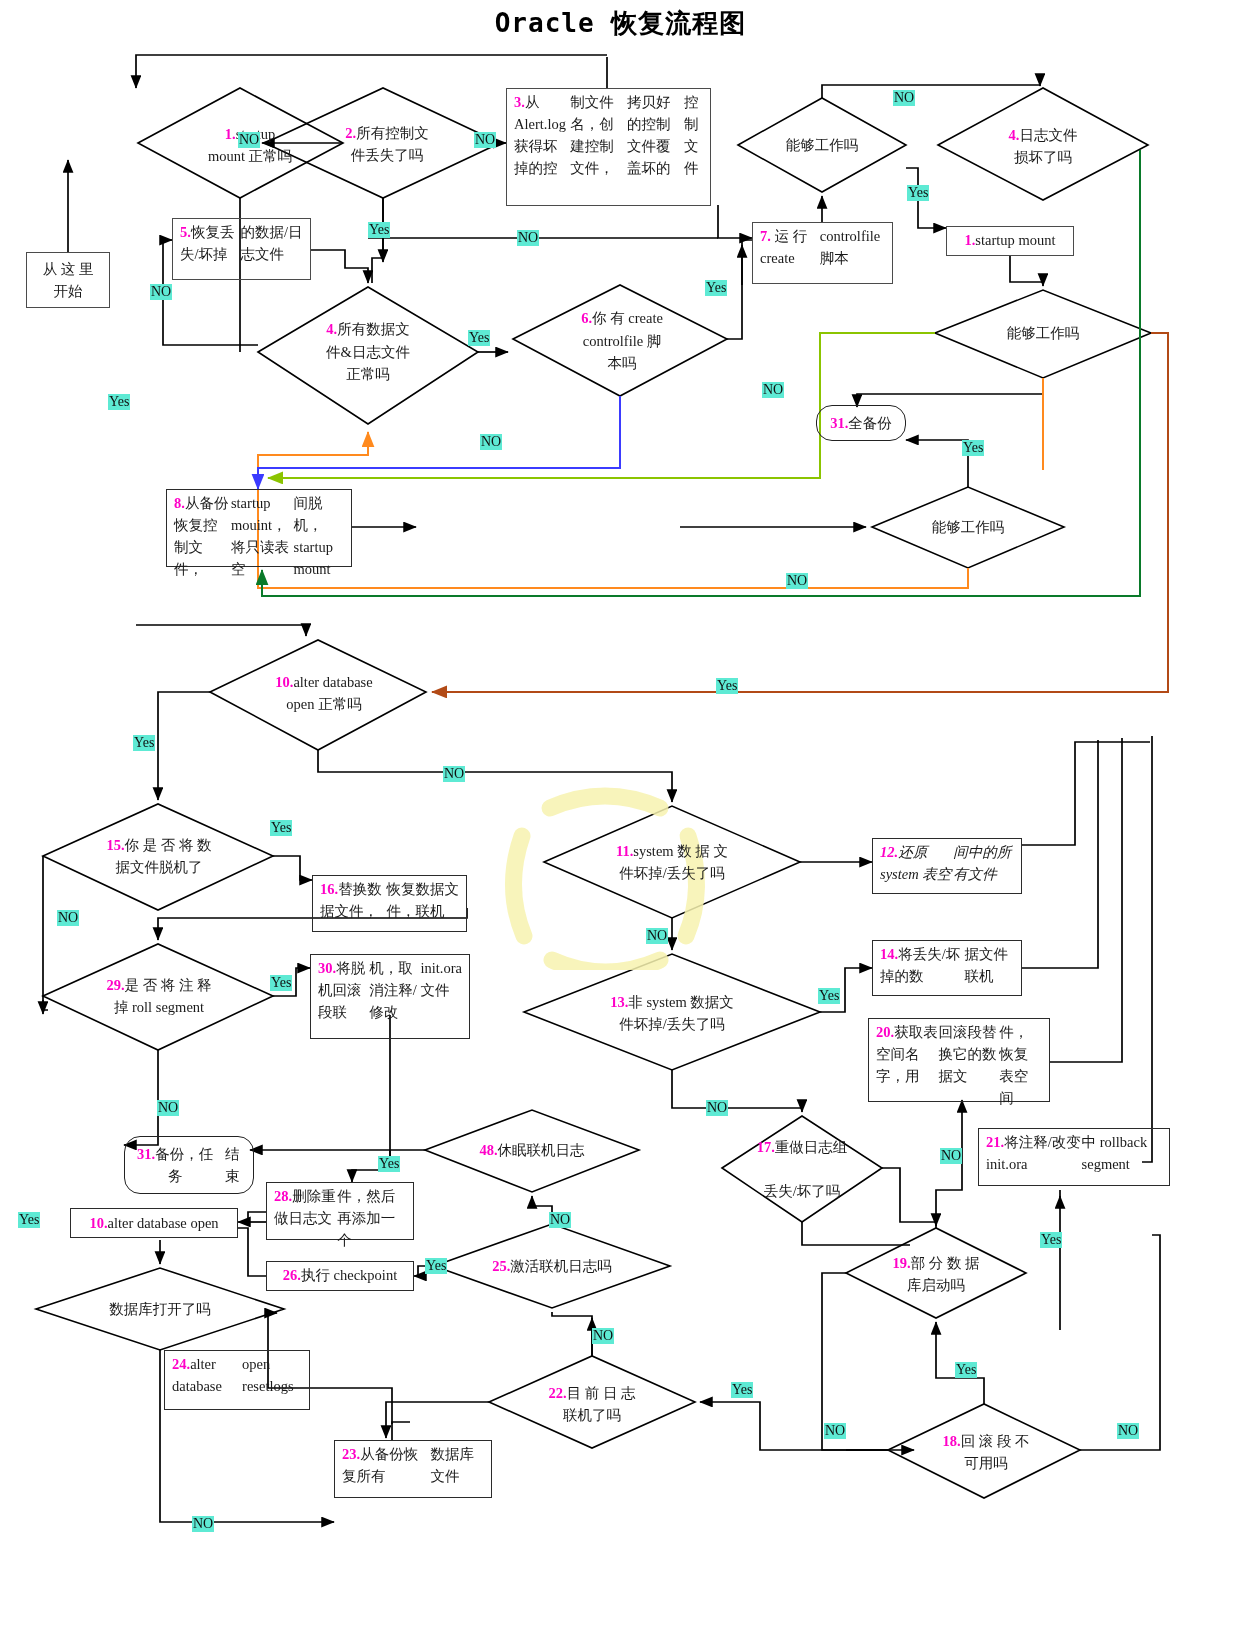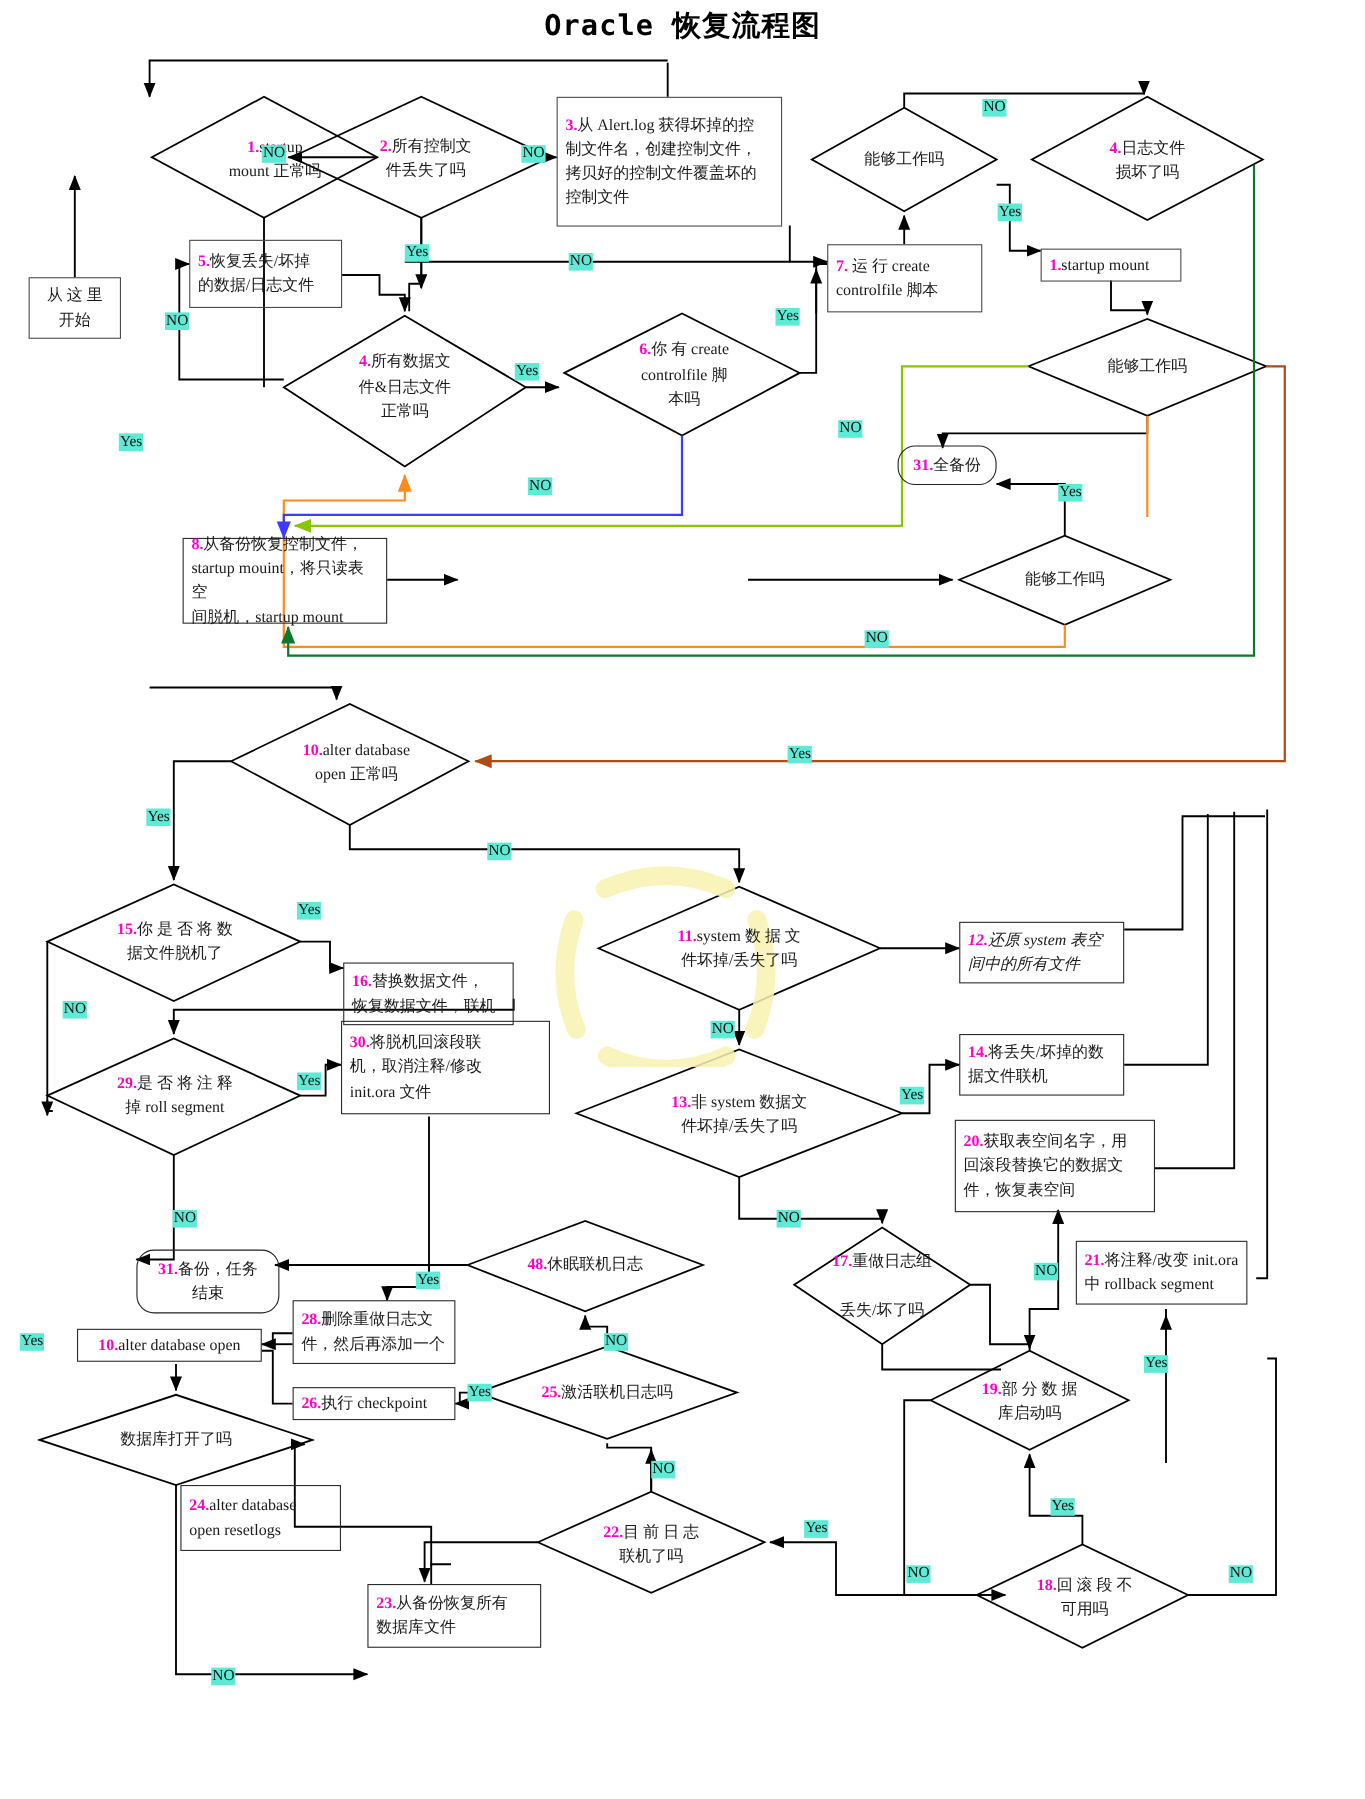--- a/index.html
+++ b/index.html
@@ -4,21 +4,21 @@
 <style>
   html,body{margin:0;padding:0;background:#fff;}
   body{font-family:"Liberation Serif","DejaVu Serif",serif;}
   #page{position:relative;width:1241px;height:1635px;background:#fff;overflow:hidden;}
   #svg-layer{position:absolute;left:0;top:0;width:1241px;height:1635px;}
   .node{position:absolute;box-sizing:border-box;}
   .rect{border:1.4px solid #4b4b4b;background:transparent;}
   .rect.dark{border-color:#2b2b2b;}
   .round{border:1.6px solid #222;border-radius:16px;background:transparent;}
   .nodetext{position:absolute;left:0;top:0;width:100%;height:100%;
-            display:flex;flex-direction:column;justify-content:center;
+            display:flex;flex-direction:row;justify-content:center;
             box-sizing:border-box;padding:2px 7px;
             font-size:14.5px;line-height:1.52;color:#1a1a1a;}
   .nodetext.center{align-items:center;text-align:center;}
   .nodetext.left{align-items:flex-start;text-align:left;}
   .num{color:#ff00c8;font-weight:bold;}
   .diamondtext{position:absolute;display:flex;flex-direction:column;
                justify-content:center;align-items:center;text-align:center;
                font-size:14.5px;line-height:1.55;color:#1a1a1a;
                pointer-events:none;box-sizing:border-box;}
   .edgelabel{position:absolute;font-size:14px;color:#101010;
@@ -359,21 +359,21 @@
       <div><span class="num">12.</span>还原 system 表空</div>
         <div>间中的所有文件</div>
     </div>
   </div>
 
   <div class="diamondtext" style="left:84px;top:968px;width:150px;height:56px;">
     <div><span class="num">29.</span>是 否 将 注 释</div>
       <div>掉 roll segment</div>
   </div>
 
-  <div class="node rect dark" style="left:310px;top:928px;width:190px;height:85px;">
+  <div class="node rect dark" style="left:310px;top:954px;width:160px;height:85px;">
     <div class="nodetext left">
       <div><span class="num">30.</span>将脱机回滚段联</div>
         <div>机，取消注释/修改</div>
         <div>init.ora 文件</div>
     </div>
   </div>
 
   <div class="diamondtext" style="left:590px;top:985px;width:164px;height:56px;">
     <div><span class="num">13.</span>非 system 数据文</div>
       <div>件坏掉/丢失了吗</div>
@@ -387,21 +387,21 @@
   </div>
 
   <div class="node rect dark" style="left:868px;top:1018px;width:182px;height:84px;">
     <div class="nodetext left">
       <div><span class="num">20.</span>获取表空间名字，用</div>
         <div>回滚段替换它的数据文</div>
         <div>件，恢复表空间</div>
     </div>
   </div>
 
-  <div class="node rect dark" style="left:978px;top:1128px;width:156px;height:58px;padding-left:16px;">
+  <div class="node rect dark" style="left:978px;top:1128px;width:192px;height:58px;padding-left:16px;">
     <div class="nodetext left">
       <div><span class="num">21.</span>将注释/改变 init.ora</div>
         <div>中 rollback segment</div>
     </div>
   </div>
 
   <div class="node round" style="left:124px;top:1136px;width:130px;height:58px;">
     <div class="nodetext center">
       <div><span class="num">31.</span>备份，任务</div>
         <div>结束</div>

